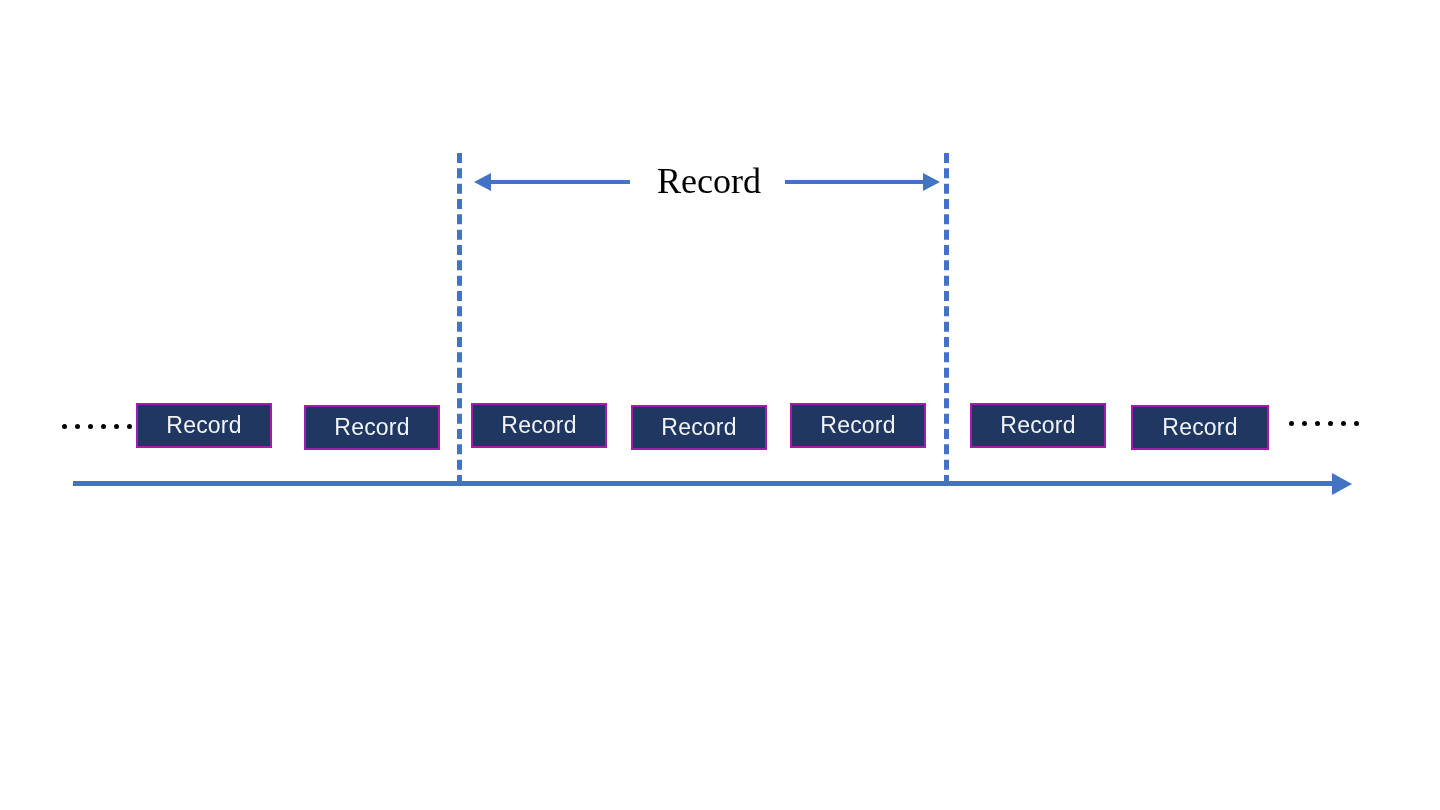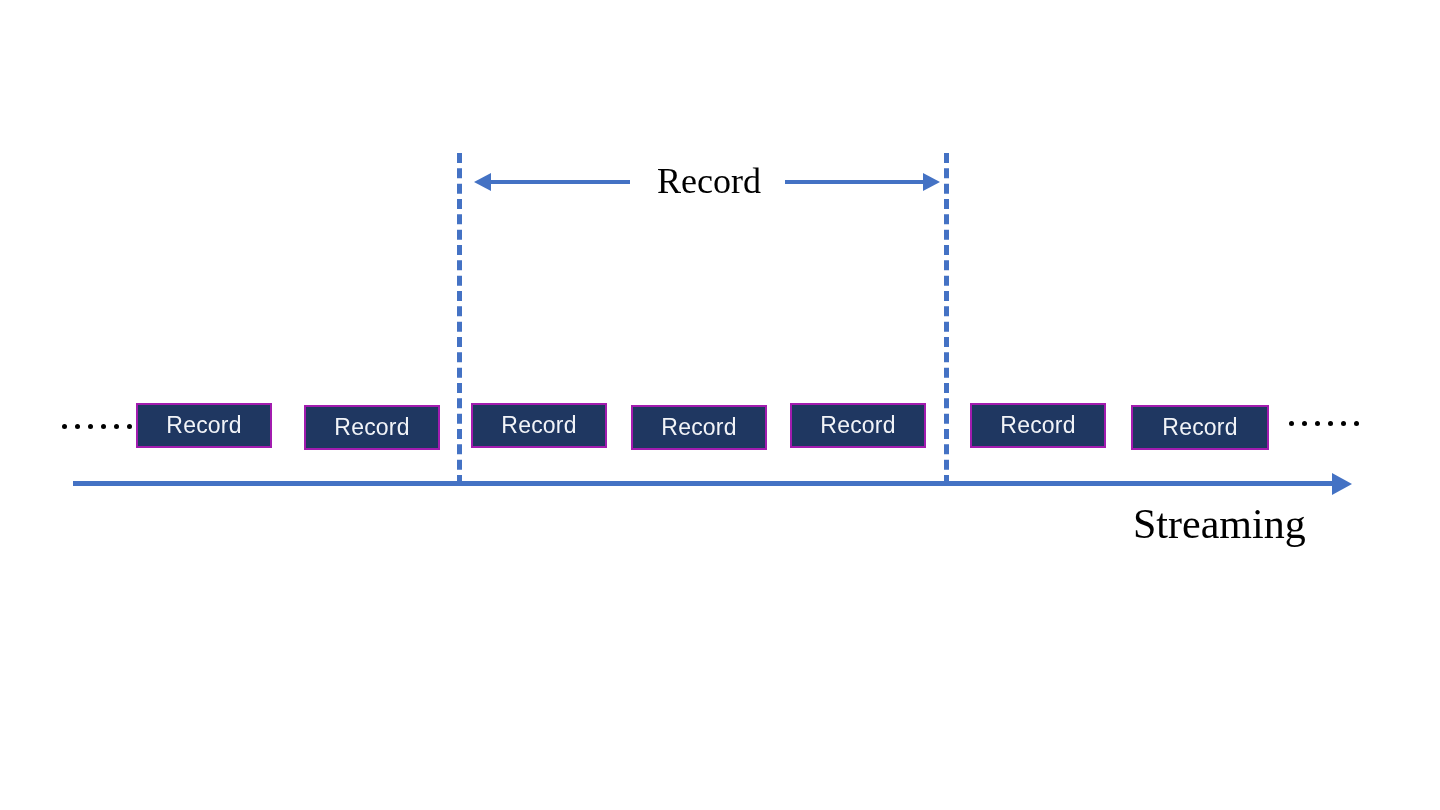--- a/index.html
+++ b/index.html
@@ -169,15 +169,14 @@
     <span class="dot"></span>
     <span class="dot"></span>
     <span class="dot"></span>
     <span class="dot"></span>
     <span class="dot"></span>
   </div>
 
   <div class="axis-line" style="left:73px; top:481px; width:1259px;"></div>
   <div class="axis-arrowhead" style="left:1332px; top:473px;"></div>
 
-  <div class="serif-label" id="streaming-label" style="left:1133px; top:503px;">Streaming</div>
 
 </div>
 
 </body></html>

